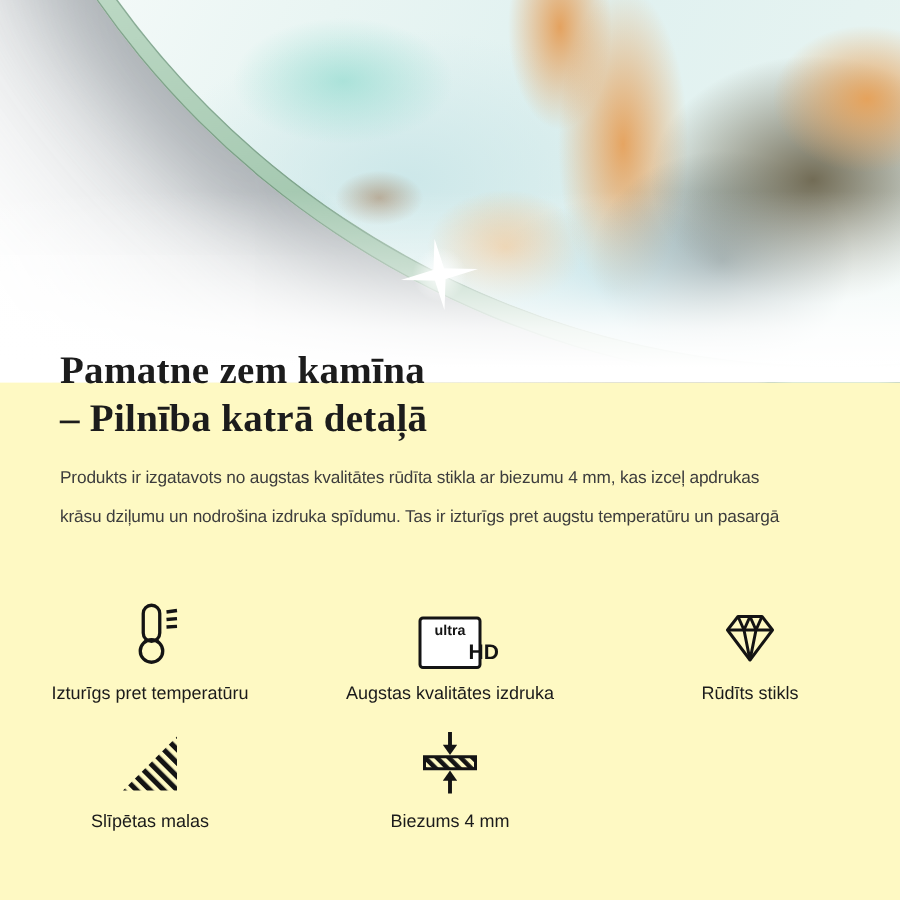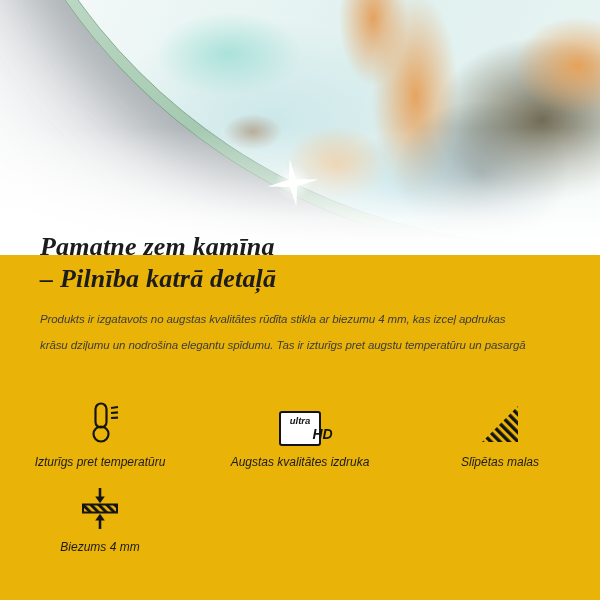--- a/index.html
+++ b/index.html
@@ -1,18 +1,18 @@
 <!DOCTYPE html>
 <html><head>
 <meta charset="utf-8">
 <style>
   html,body{margin:0;padding:0;background:#fff;}
   .stage{
-    position:relative;width:600px;height:600px;background:#eab308;overflow:hidden;
-    font-family:"Liberation Sans","DejaVu Sans",sans-serif;color:#1b1b1b;font-style:italic;
+    position:relative;width:600px;height:600px;background:#fef9c3;overflow:hidden;
+    font-family:"Liberation Sans","DejaVu Sans",sans-serif;color:#1b1b1b;
   }
 
   
   .hero{position:absolute;left:0;top:0;width:600px;height:255px;overflow:hidden;background:#fff;}
   .glass-outer{
     position:absolute;left:-44px;top:-945px;width:1200px;height:1200px;border-radius:50%;
     background:linear-gradient(155deg,#f0f7f0 30%,#c3ddca 52%,#9dc3aa 72%,#b7d6c0 100%);
     border:1px solid rgba(90,125,100,.55);
     box-shadow:-18px 28px 55px rgba(105,115,122,.42),-45px 65px 120px rgba(120,130,136,.28);
   }
@@ -93,21 +93,21 @@
     </div>
   </section>
 
   <h1 class="title">
     <span>Pamatne zem kamīna</span><br>
     <span>– Pilnība katrā detaļā</span>
   </h1>
 
   <div class="intro">
     <div>Produkts ir izgatavots no augstas kvalitātes rūdīta stikla ar biezumu 4 mm, kas izceļ apdrukas</div>
-    <div>krāsu dziļumu un nodrošina elegantu spīdumu. Tas ir izturīgs pret augstu temperatūru un pasargā</div>
+    <div>krāsu dziļumu un nodrošina izdruka spīdumu. Tas ir izturīgs pret augstu temperatūru un pasargā</div>
   </div>
 
   <div class="features">
 
     <div class="feature">
       <div class="icon-slot">
         <svg width="44" height="46" viewBox="0 0 44 46" fill="none" stroke="#141414" stroke-width="2.2">
           <rect x="17.5" y="3.5" width="11" height="24" rx="5.5"></rect>
           <circle cx="23" cy="34" r="7.5"></circle>
           <line x1="33" y1="8" x2="40" y2="7"></line>
@@ -122,20 +122,31 @@
       <div class="icon-slot">
         <div class="uhd-box">
           <span class="uhd-top">ultra</span>
           <span class="uhd-bottom">HD</span>
         </div>
       </div>
       <div class="label">Augstas kvalitātes izdruka</div>
     </div>
 
 
+    <div class="feature">
+      <div class="icon-slot">
+        <svg width="44" height="42" viewBox="0 0 44 42" fill="none" stroke="#141414" stroke-width="2" stroke-linejoin="round">
+          <path d="M7,16 L14,7 H30 L37,16 L22,36 Z"></path>
+          <path d="M7,16 H37"></path>
+          <path d="M14,7 L18,16 L22,7 L26,16 L30,7"></path>
+          <path d="M18,16 L22,36 M26,16 L22,36"></path>
+        </svg>
+      </div>
+      <div class="label">Rūdīts stikls</div>
+    </div>
 
     <div class="feature">
       <div class="icon-slot">
         <svg width="44" height="42" viewBox="0 0 44 42">
           <defs>
             <pattern id="hatchA" width="6.4" height="6.4" patternUnits="userSpaceOnUse" patternTransform="rotate(-45)">
               <rect width="3.4" height="6.4" fill="#141414"></rect>
             </pattern>
           </defs>
           <path d="M4,38 L40,2 L40,38 Z" fill="url(#hatchA)"></path>

